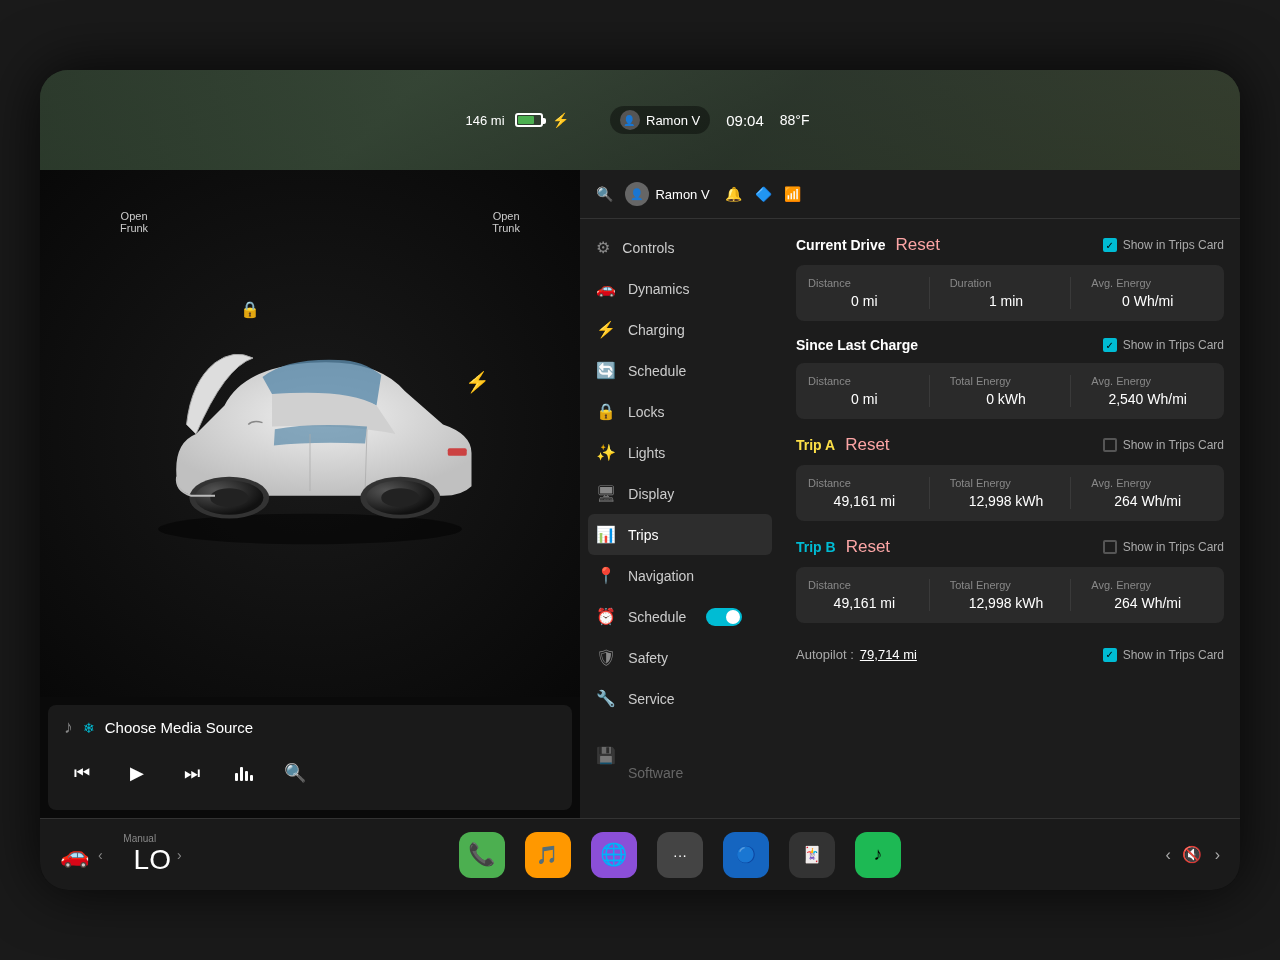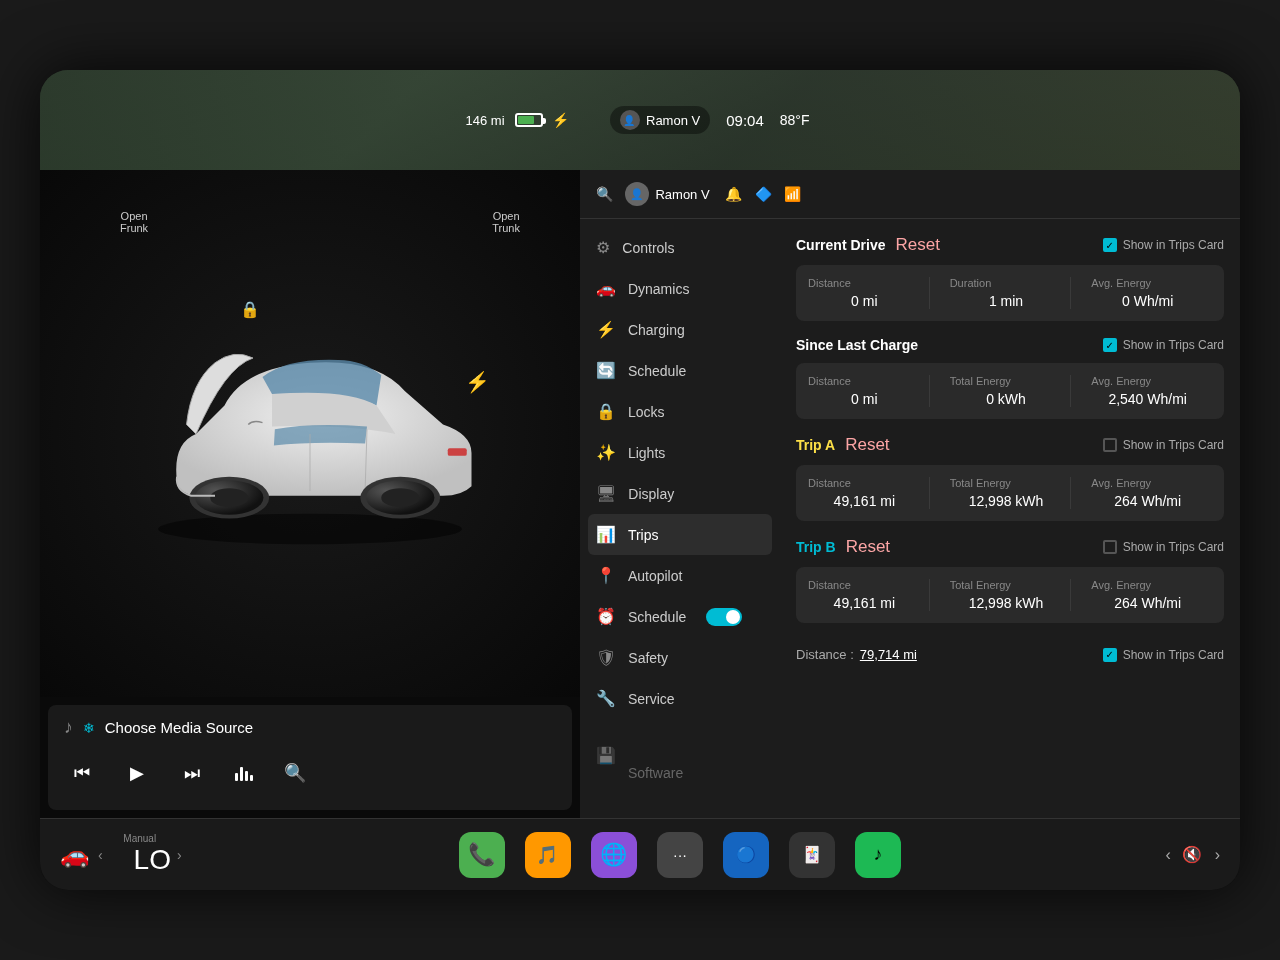--- a/index.html
+++ b/index.html
@@ -612,21 +612,21 @@
           <div class="nav-item">
             <span class="nav-icon">🖥</span>
             <span>Display</span>
           </div>
           <div class="nav-item active">
             <span class="nav-icon">📊</span>
             <span>Trips</span>
           </div>
           <div class="nav-item">
             <span class="nav-icon">📍</span>
-            <span>Autopilot</span>
+            <span>Navigation</span>
           </div>
           <div class="nav-item">
             <span class="nav-icon">⏰</span>
             <span>Schedule</span>
             <span class="toggle-pill" style="margin-left:8px;"></span>
           </div>
           <div class="nav-item">
             <span class="nav-icon">🛡</span>
             <span>Safety</span>
           </div>
@@ -742,21 +742,21 @@
               </div>
               <div class="stat-item">
                 <div class="stat-label">Avg. Energy</div>
                 <div class="stat-value">264 Wh/mi</div>
               </div>
             </div>
           </div>
 
           <div class="odometer-row">
             <div style="display:flex;align-items:center;gap:6px;">
-              <span class="odometer-text">Distance :</span>
+              <span class="odometer-text">Autopilot :</span>
               <span class="odometer-value">79,714 mi</span>
             </div>
             <div class="show-trips-label">
               <div class="checkbox">✓</div>
               <span>Show in Trips Card</span>
             </div>
           </div>
         </div>
       </div>
     </div>

